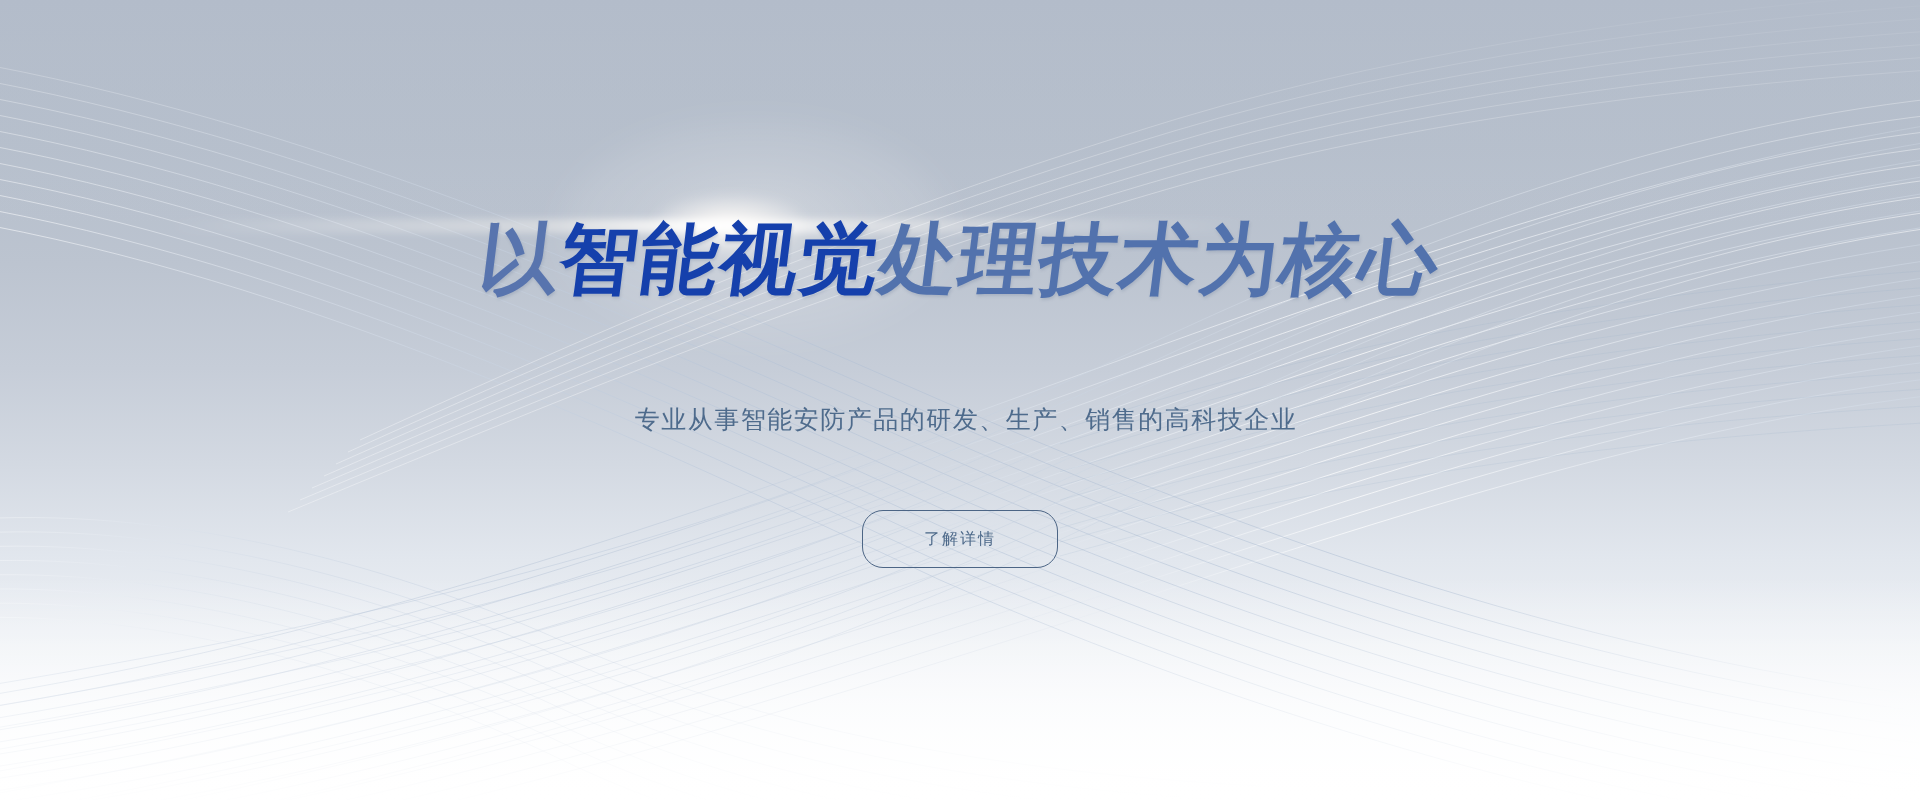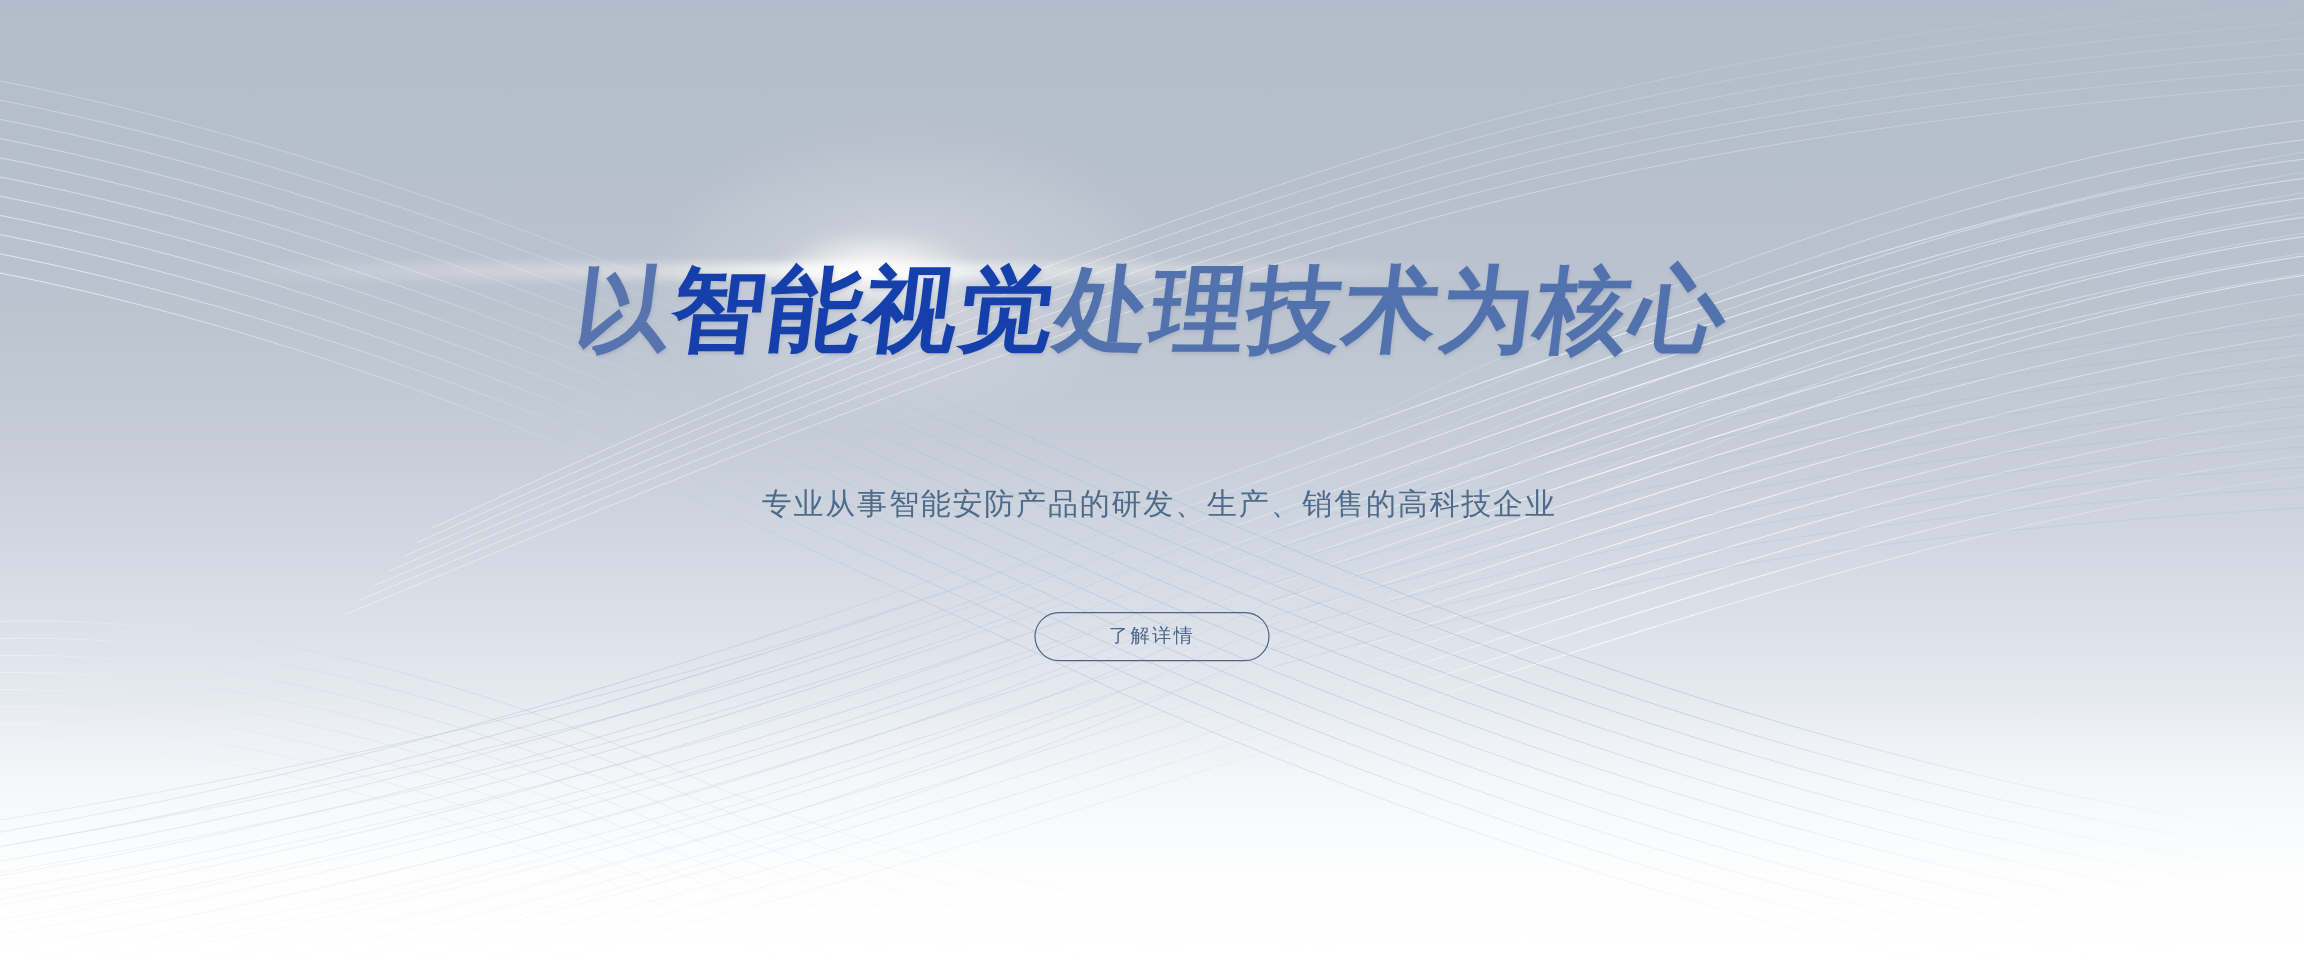--- a/index.html
+++ b/index.html
@@ -99,21 +99,21 @@
     white-space:nowrap;
     padding-left:12px;
   }
 
   .cta-wrap {
     position:absolute; top:510px; left:0; width:1920px;
     display:flex; justify-content:center;
   }
   .cta-button {
     display:flex; align-items:center; justify-content:center;
-    width:196px; height:41px;
+    width:196px; height:58px;
     border:1.6px solid #4c6585;
     border-radius:21px;
     background:transparent;
     color:#4c6889;
     font-family:Liberation Mono, monospace;
     font-size:16px; letter-spacing:2px;
     cursor:pointer;
     white-space:nowrap;
   }
 </style>

